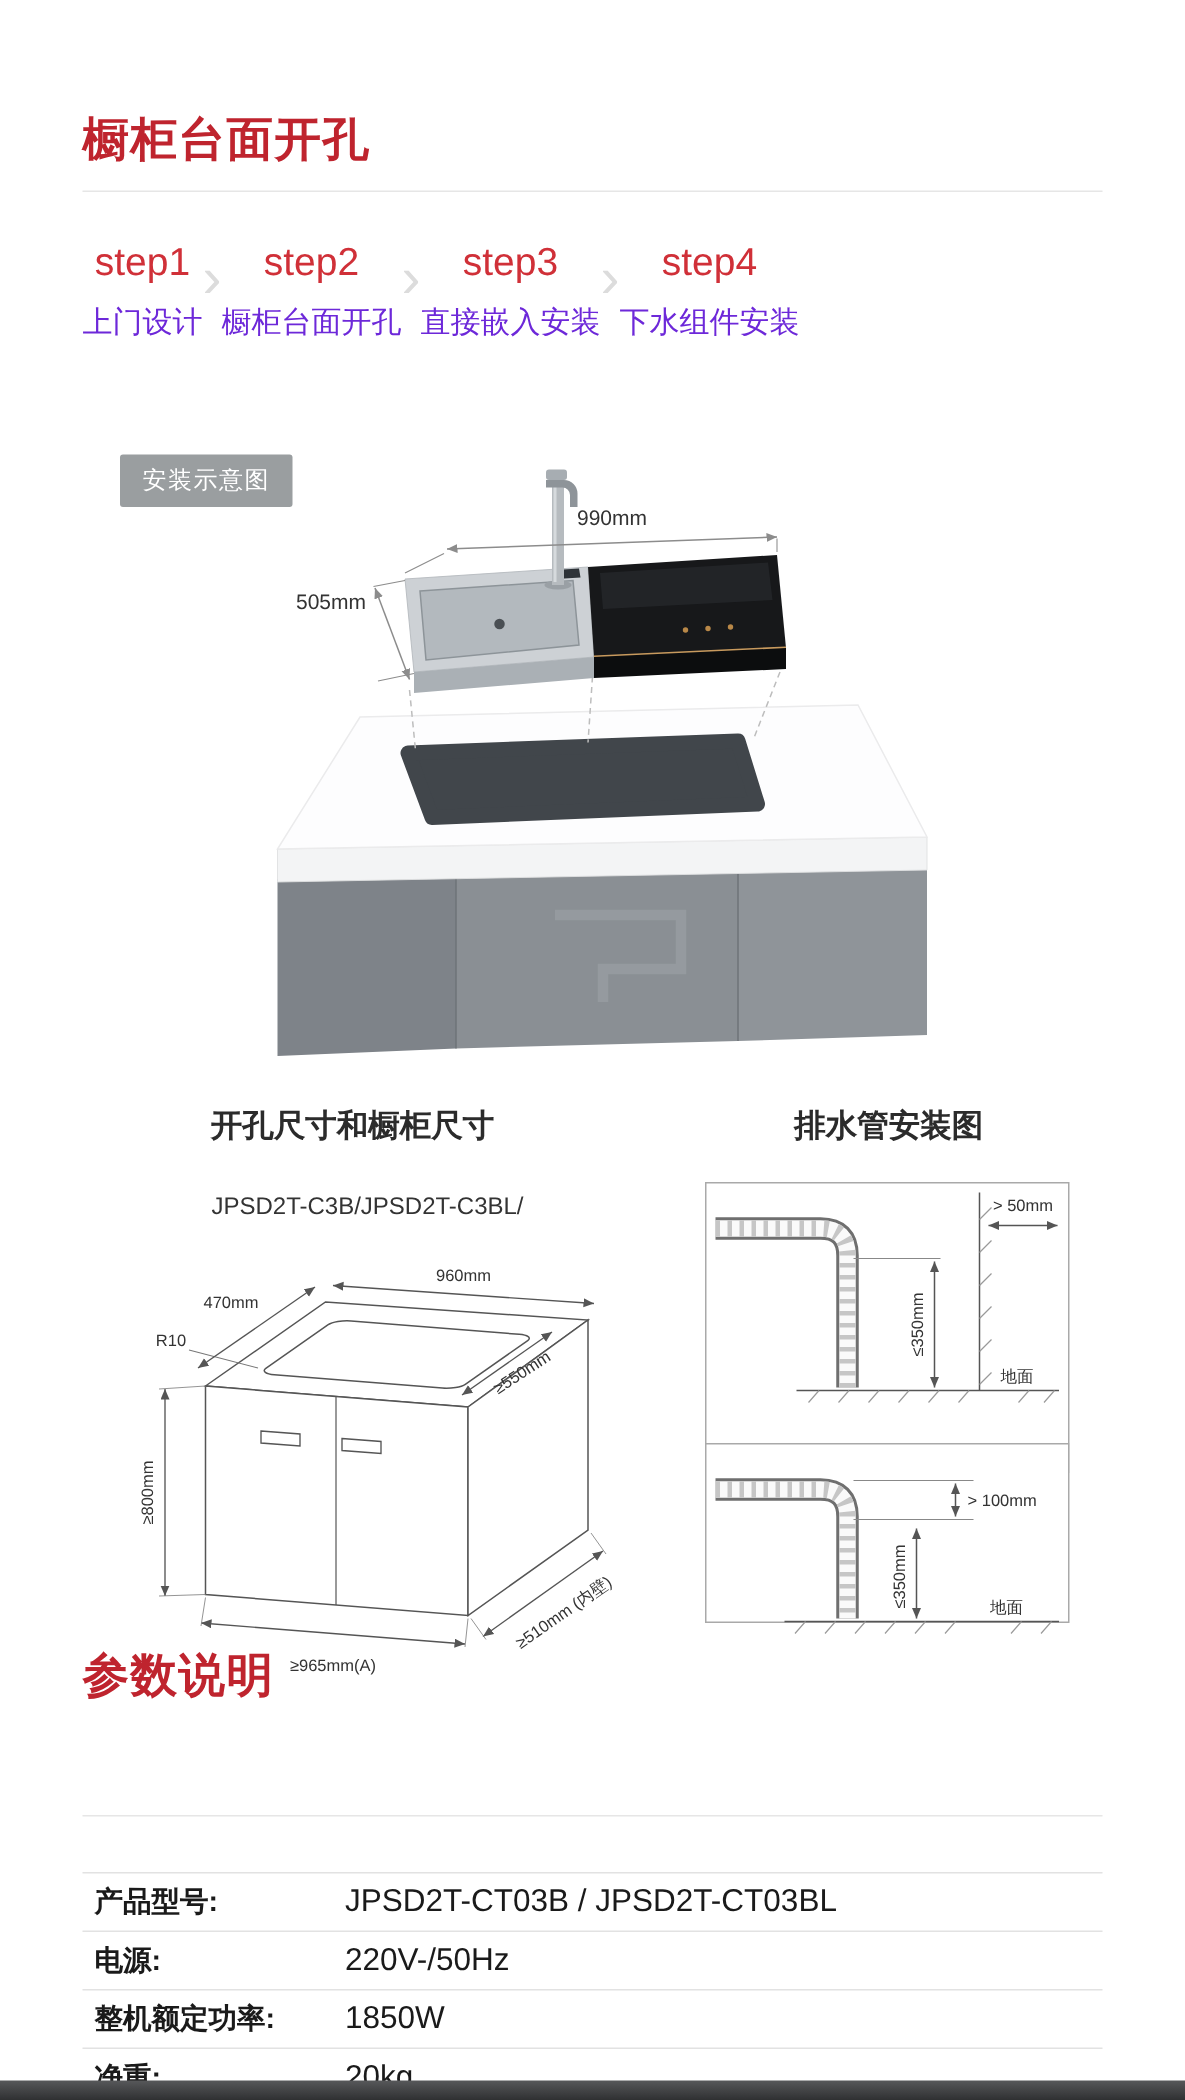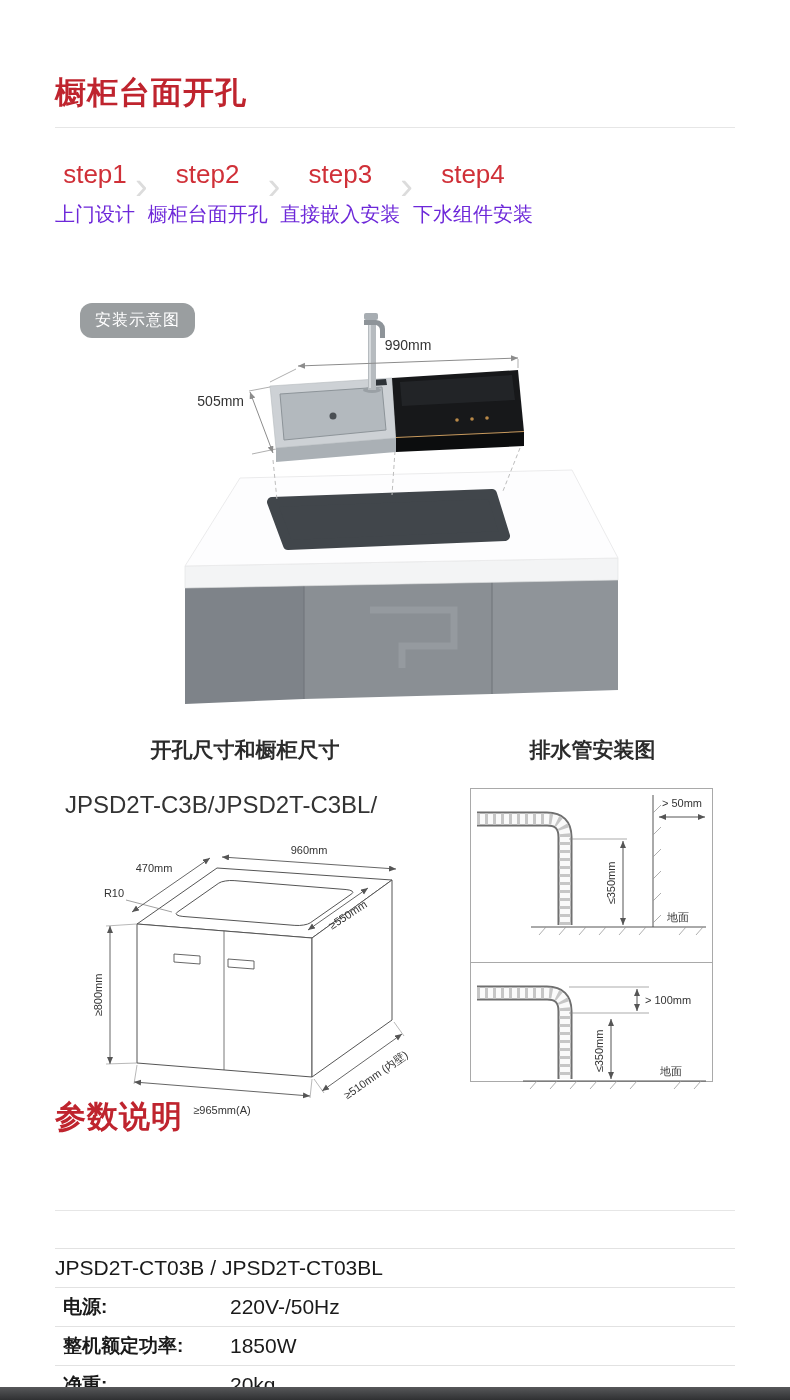--- a/index.html
+++ b/index.html
@@ -16,28 +16,28 @@
   .steps{left:55px;top:147px;width:680px;display:flex;justify-content:flex-start;align-items:flex-start;margin-top:12px;}
   .step{text-align:center;}
   .step-num{font-size:26px;color:#d03038;line-height:30px;}
   .step-label{font-size:20px;color:#6d28d9;margin-top:12px;white-space:nowrap;}
   .step-sep{font-size:38px;color:#dcdcdc;line-height:30px;margin-top:12px;font-weight:400;}
 
   
   .illus{left:72px;top:290px;width:646px;height:420px;}
   .badge{
     position:absolute;left:8px;top:13px;background:#9a9ea0;color:#fff;
-    font-size:16px;padding:7px 15px;border-radius:12px;letter-spacing:1px;
+    font-size:16px;padding:7px 15px;border-radius:2px;letter-spacing:1px;
   }
 
   .subtitle{font-size:21px;font-weight:700;color:#2b2b2b;text-align:center;white-space:nowrap;}
-  .sub-left{left:55px;top:736px;width:380px;}
+  .sub-left{left:45px;top:736px;width:380px;}
   .sub-right{left:470px;top:736px;width:245px;}
 
-  .models{left:65px;top:791px;width:360px;font-size:24px;color:#333;line-height:28px;}
+  .models{left:65px;top:791px;width:360px;text-align:center;font-size:16px;color:#333;line-height:28px;}
 
   .techsvg{left:92px;top:842px;}
 
   .drainbox{left:470px;width:243px;border:1px solid #a9a9a9;box-sizing:border-box;background:#fff;}
   .drain1{top:788px;height:194px;}
   .drain2{top:962px;height:120px;}
 
   
   .params-table{left:55px;top:1248px;width:680px;border-top:1px solid #e2e2e2;}
   .param-row{display:flex;align-items:center;height:38px;border-bottom:1px solid #e2e2e2;}
@@ -264,20 +264,21 @@
     <text x="132" y="88" font-size="11" fill="#333" text-anchor="middle" transform="rotate(-90 132 88)">≤350mm</text>
     <text x="200" y="112" font-size="11" fill="#333" text-anchor="middle">地面</text>
   </svg>
 </div>
 
 <div class="abs red-title" style="left:55px;top:1096px;">参数说明</div>
 <div class="abs divider" style="top:1210px;"></div>
 
 <div class="abs params-table">
   <div class="param-row">
+    <div class="param-label">产品型号:</div>
     <div class="param-value">JPSD2T-CT03B / JPSD2T-CT03BL</div>
   </div>
   <div class="param-row">
     <div class="param-label">电源:</div>
     <div class="param-value">220V-/50Hz</div>
   </div>
   <div class="param-row">
     <div class="param-label">整机额定功率:</div>
     <div class="param-value">1850W</div>
   </div>

